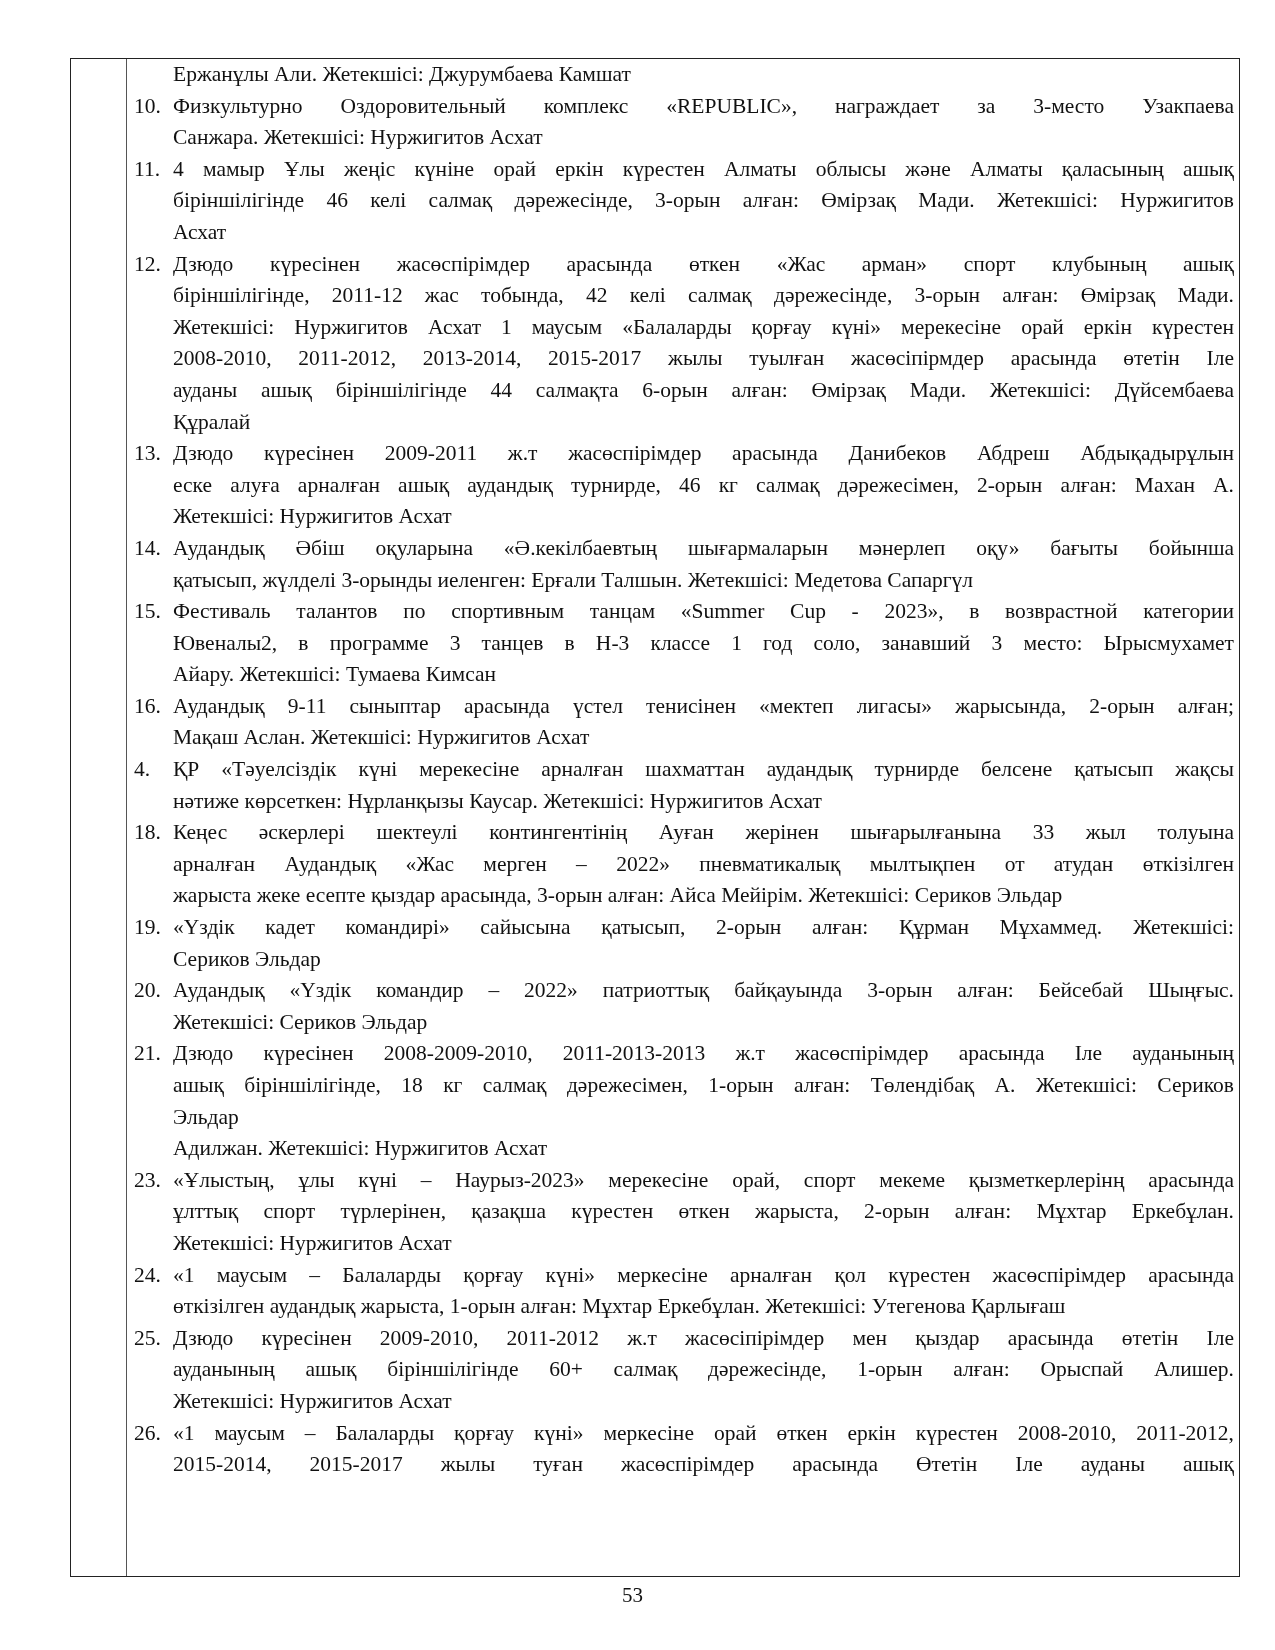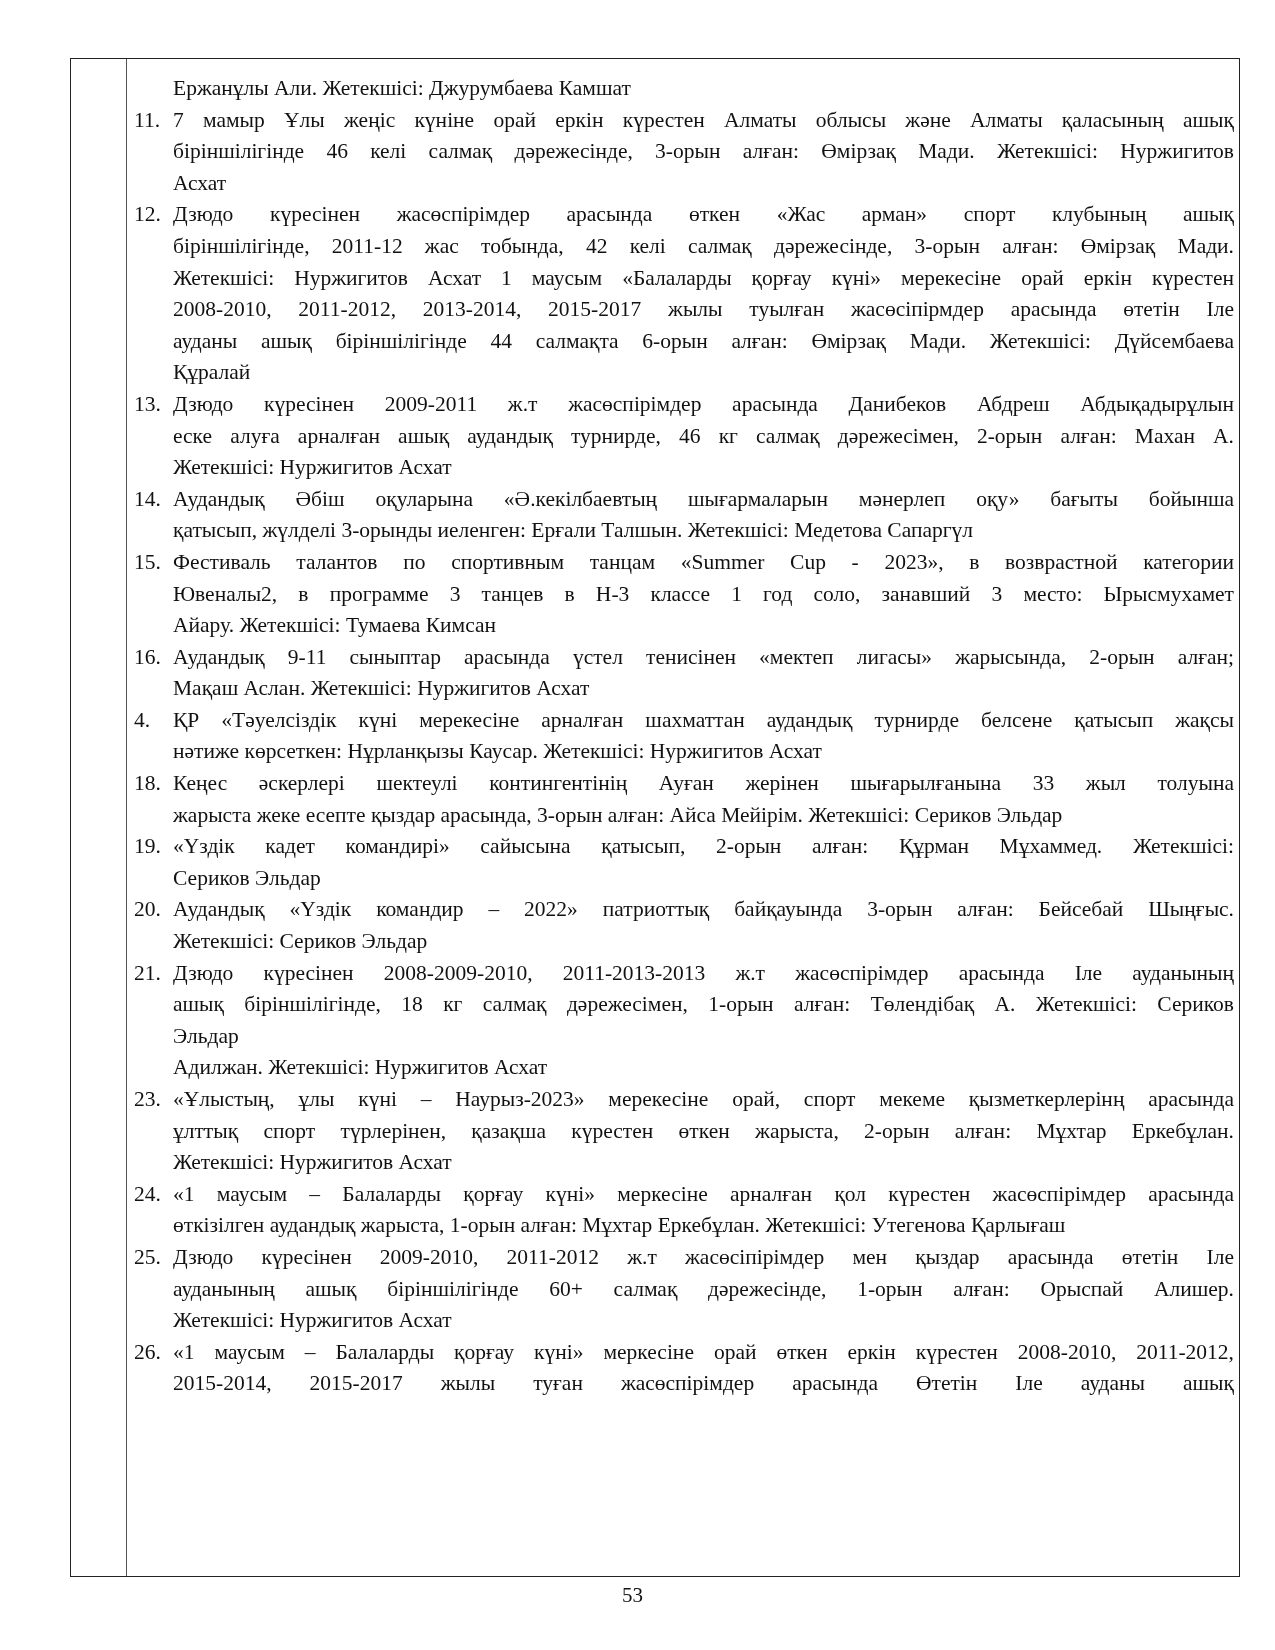--- a/index.html
+++ b/index.html
@@ -3,21 +3,21 @@
 <meta charset="utf-8">
 <style>
   html, body { margin: 0; padding: 0; background: #ffffff; }
   body { width: 1275px; height: 1650px; position: relative; overflow: hidden;
          font-family: "Liberation Serif", "DejaVu Serif", serif; color: #111; }
   .page-table { position: absolute; left: 70px; top: 58px; width: 1170px; height: 1519px;
                 border: 1.5px solid #222; box-sizing: border-box; }
   .col-left { position: absolute; left: 0; top: 0; width: 56px; height: 100%;
               border-right: 1.5px solid #555; box-sizing: border-box; }
   .col-right { position: absolute; left: 56px; top: 0; right: 0; height: 100%; }
-  .content { position: absolute; left: 7px; top: 0; width: 1100px; margin-top: 14px; }
+  .content { position: absolute; left: 7px; top: 0; width: 1100px; }
   .line { height: 31.6px; line-height: 31.6px; font-size: 21.5px; white-space: nowrap;
           position: relative; }
   .line .txt { position: absolute; left: 39px; right: 0; text-align: justify;
                text-align-last: justify; white-space: normal; overflow: hidden; height: 31.6px; }
   .line.last .txt { text-align-last: left; }
   .line .num { position: absolute; left: 0; top: 0; }
   .page-number { position: absolute; top: 1580px; left: 0; width: 1265px; text-align: center;
                  font-size: 21px; line-height: 30px; }
 </style>
 </head>
@@ -27,22 +27,31 @@
   <div class="col-left"></div>
   <div class="col-right">
     <div class="content" id="content">
         <div>
           <div class="line last">
             <span class="txt">Ержанұлы Али. Жетекшісі: Джурумбаева Камшат</span>
           </div>
         </div>
         <div>
           <div class="line">
+            <span class="num">10.</span>
+            <span class="txt">Физкультурно Оздоровительный комплекс «REPUBLIC», награждает за 3-место Узакпаева</span>
+          </div>
+          <div class="line last">
+            <span class="txt">Санжара. Жетекшісі: Нуржигитов Асхат</span>
+          </div>
+        </div>
+        <div>
+          <div class="line">
             <span class="num">11.</span>
-            <span class="txt"> 7 мамыр Ұлы жеңіс күніне орай еркін күрестен Алматы облысы және Алматы қаласының ашық</span>
+            <span class="txt"> 4 мамыр Ұлы жеңіс күніне орай еркін күрестен Алматы облысы және Алматы қаласының ашық</span>
           </div>
           <div class="line">
             <span class="txt">біріншілігінде 46 келі салмақ дәрежесінде, 3-орын алған: Өмірзақ Мади. Жетекшісі: Нуржигитов</span>
           </div>
           <div class="line last">
             <span class="txt">Асхат</span>
           </div>
         </div>
         <div>
           <div class="line">
@@ -113,20 +122,23 @@
             <span class="txt"> ҚР «Тәуелсіздік күні мерекесіне арналған шахматтан аудандық турнирде белсене қатысып жақсы</span>
           </div>
           <div class="line last">
             <span class="txt">нәтиже көрсеткен: Нұрланқызы Каусар. Жетекшісі: Нуржигитов Асхат</span>
           </div>
         </div>
         <div>
           <div class="line">
             <span class="num">18.</span>
             <span class="txt"> Кеңес әскерлері шектеулі контингентінің Ауған жерінен шығарылғанына 33 жыл толуына</span>
+          </div>
+          <div class="line">
+            <span class="txt">арналған Аудандық «Жас мерген – 2022» пневматикалық мылтықпен от атудан өткізілген</span>
           </div>
           <div class="line last">
             <span class="txt">жарыста жеке есепте қыздар арасында, 3-орын алған: Айса Мейірім. Жетекшісі: Сериков Эльдар</span>
           </div>
         </div>
         <div>
           <div class="line">
             <span class="num">19.</span>
             <span class="txt">«Үздік кадет командирі» сайысына қатысып, 2-орын алған: Құрман Мұхаммед. Жетекшісі:</span>
           </div>

